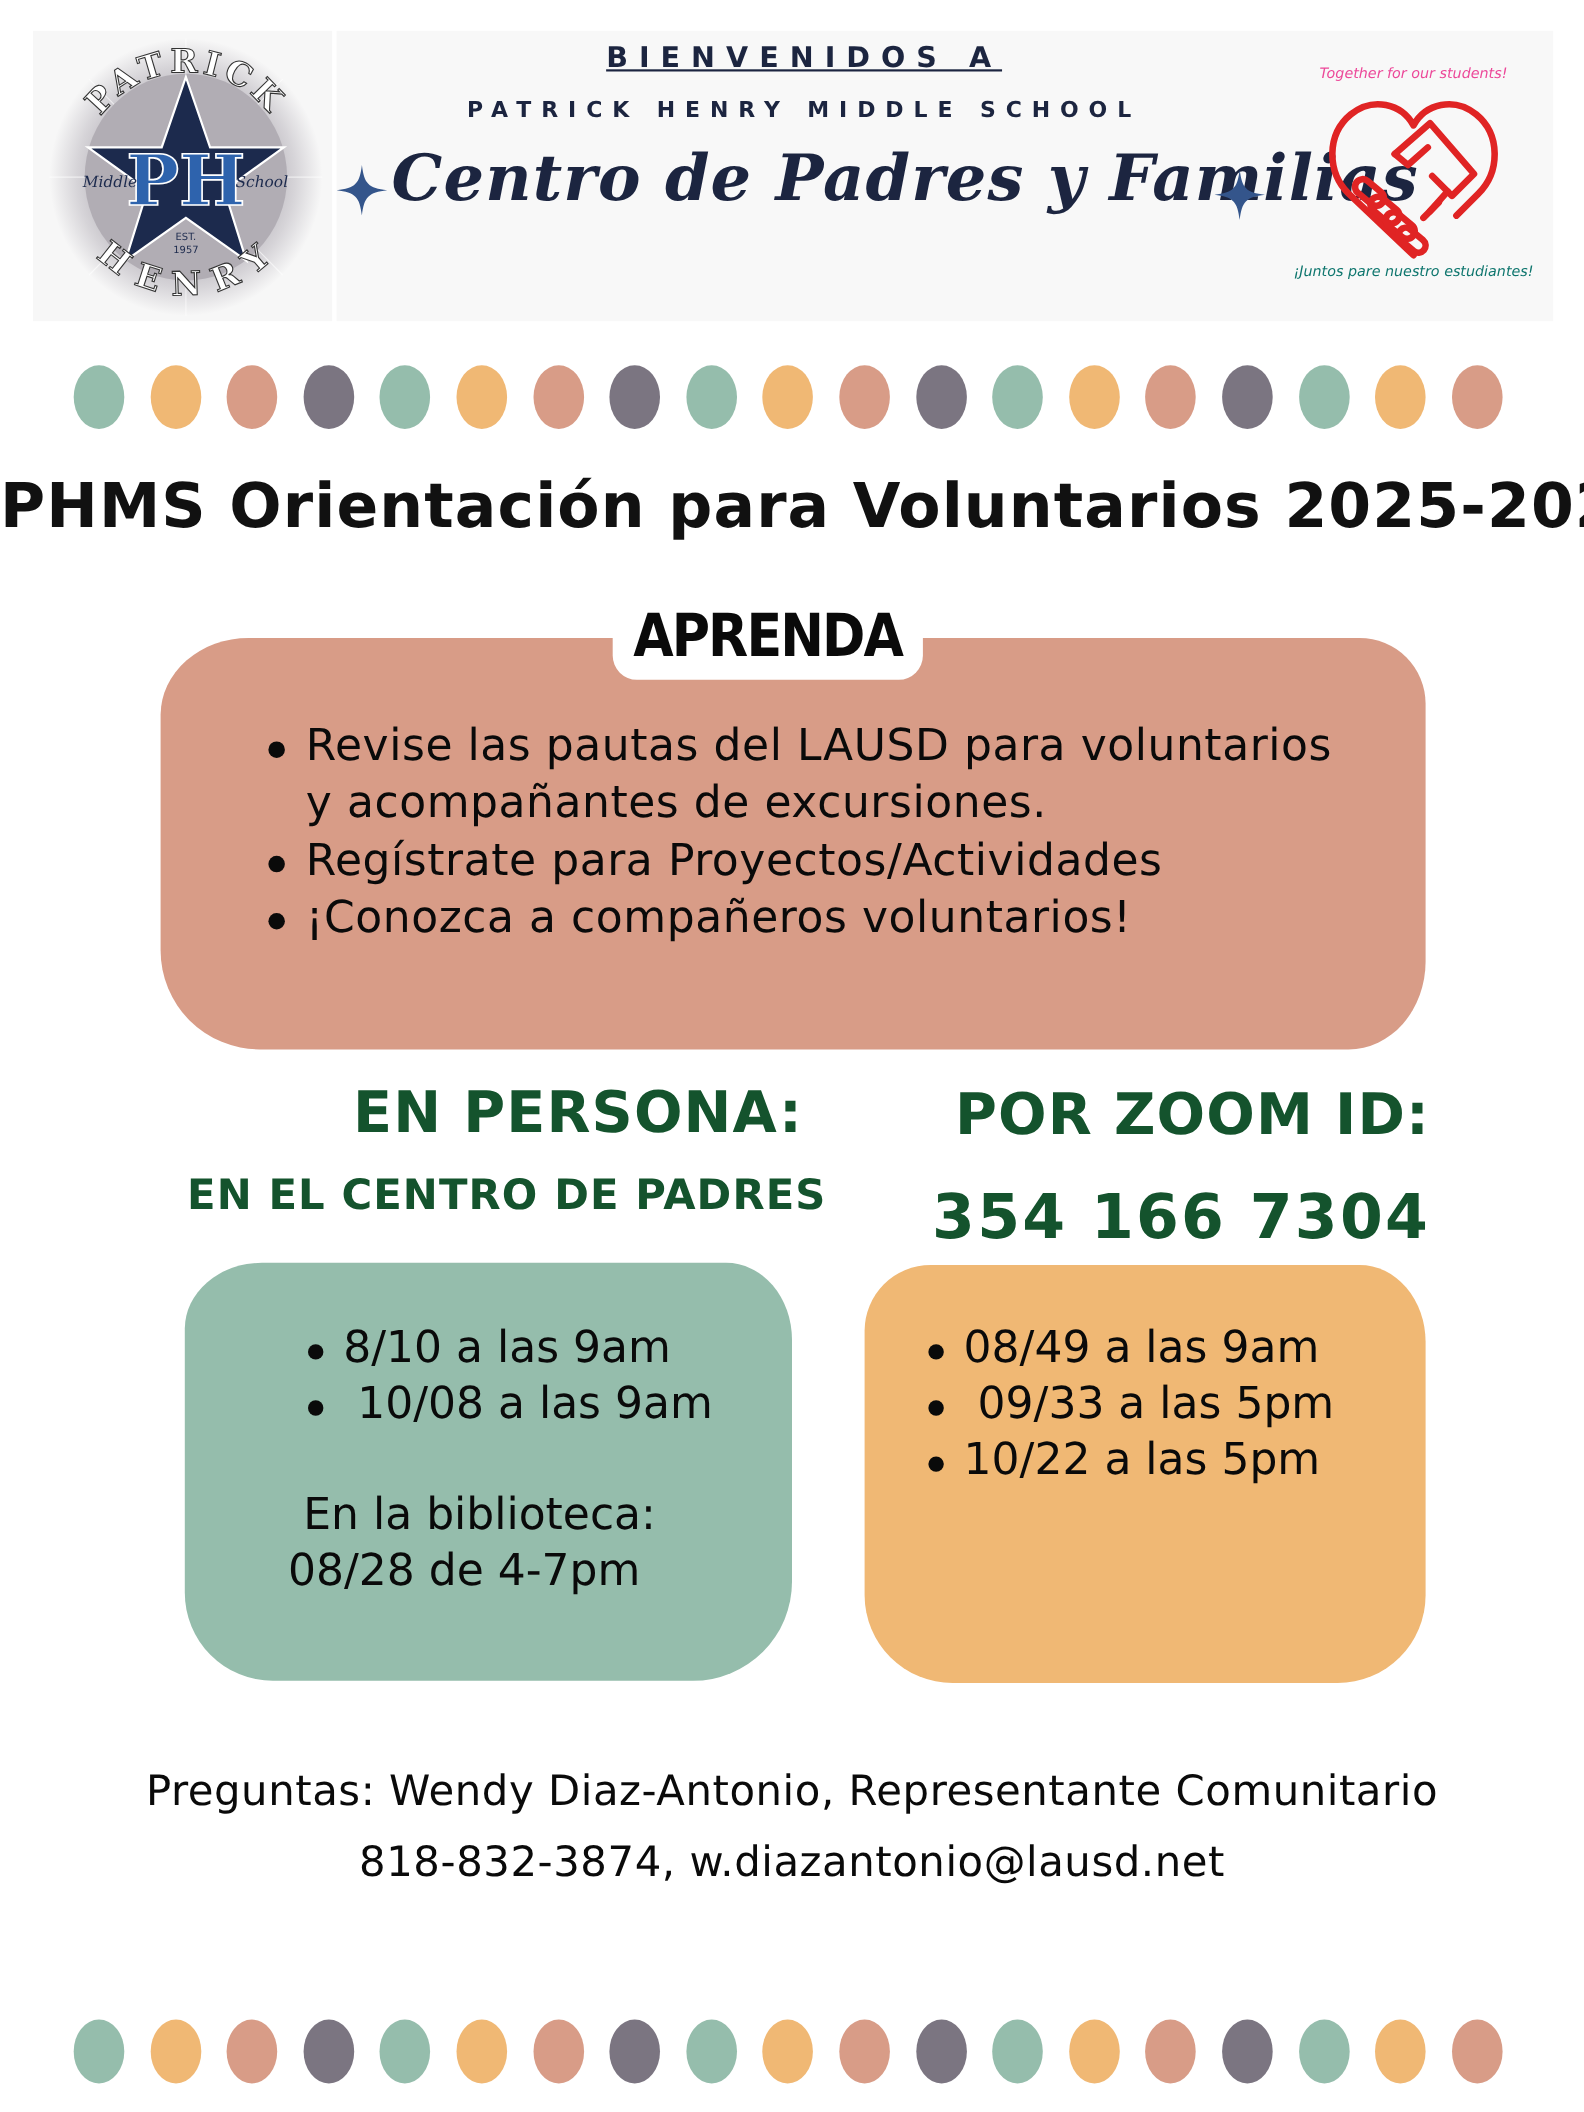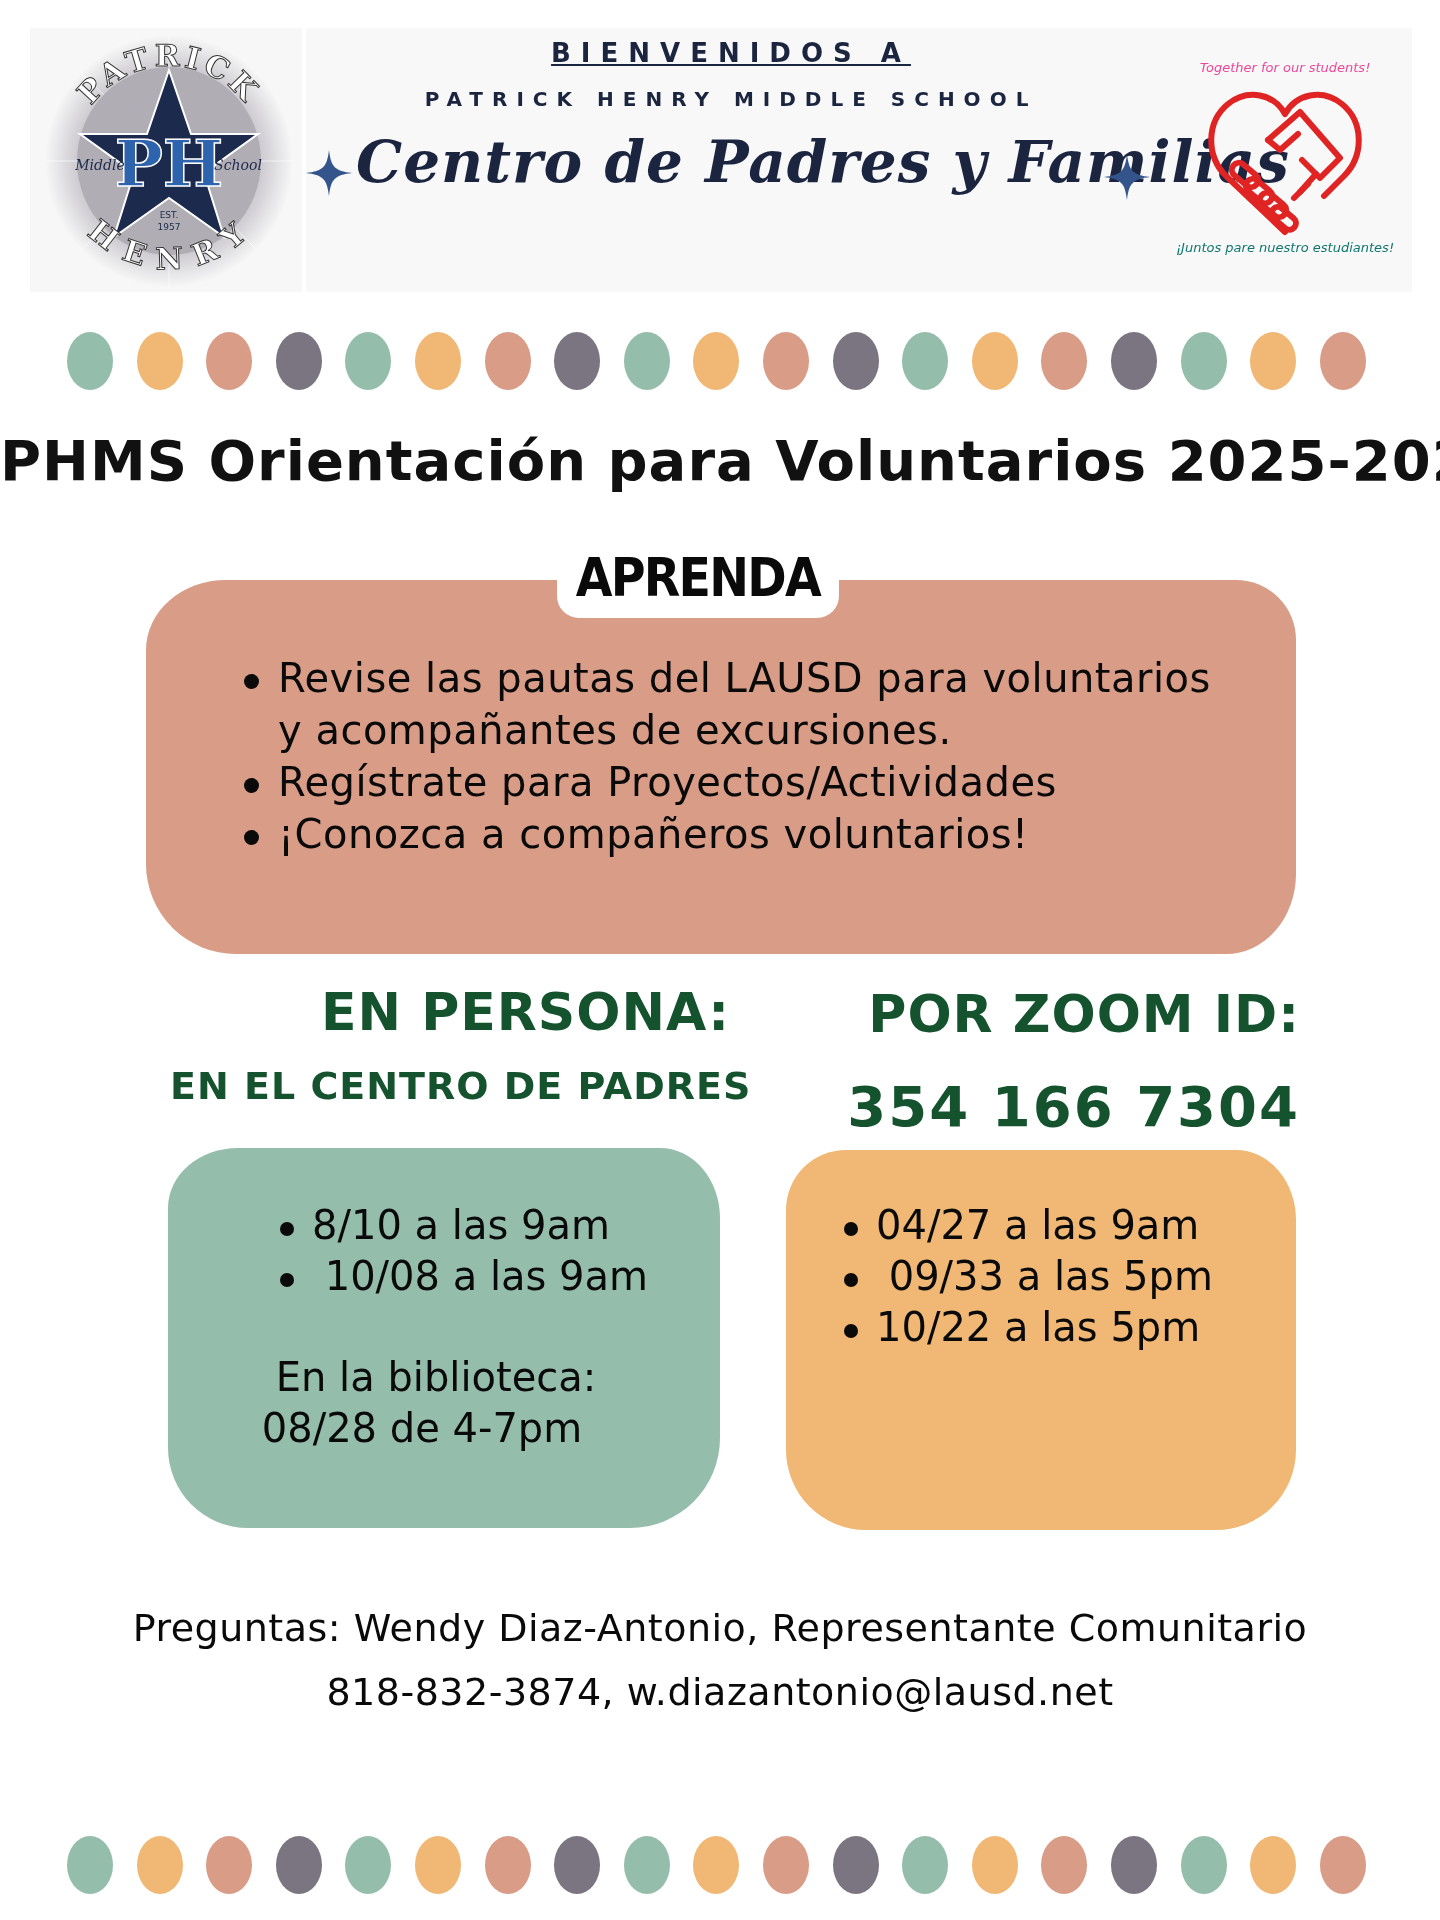--- a/index.html
+++ b/index.html
@@ -242,21 +242,21 @@
 <div class="sched-box green-box"></div>
 <ul class="sched-list green-list">
   <li>8/10 a las 9am</li>
   <li> 10/08 a las 9am</li>
 </ul>
 <div class="library-label l1">En la biblioteca:</div>
 <div class="library-label l2">08/28 de 4-7pm</div>
 
 <div class="sched-box orange-box"></div>
 <ul class="sched-list orange-list">
-  <li>04/27 a las 9am</li>
+  <li>08/49 a las 9am</li>
   <li> 09/33 a las 5pm</li>
   <li>10/22 a las 5pm</li>
 </ul>
 
 <div class="contact-line l1">Preguntas: Wendy Diaz-Antonio, Representante Comunitario</div>
 <div class="contact-line l2">818-832-3874, w.diazantonio@lausd.net</div>
 
 <div class="dot-row bottom" id="dots-bottom">
     <div class="dot" style="left: 67px; background: rgb(149, 189, 172);"></div>
     <div class="dot" style="left: 136.6px; background: rgb(240, 184, 116);"></div>

